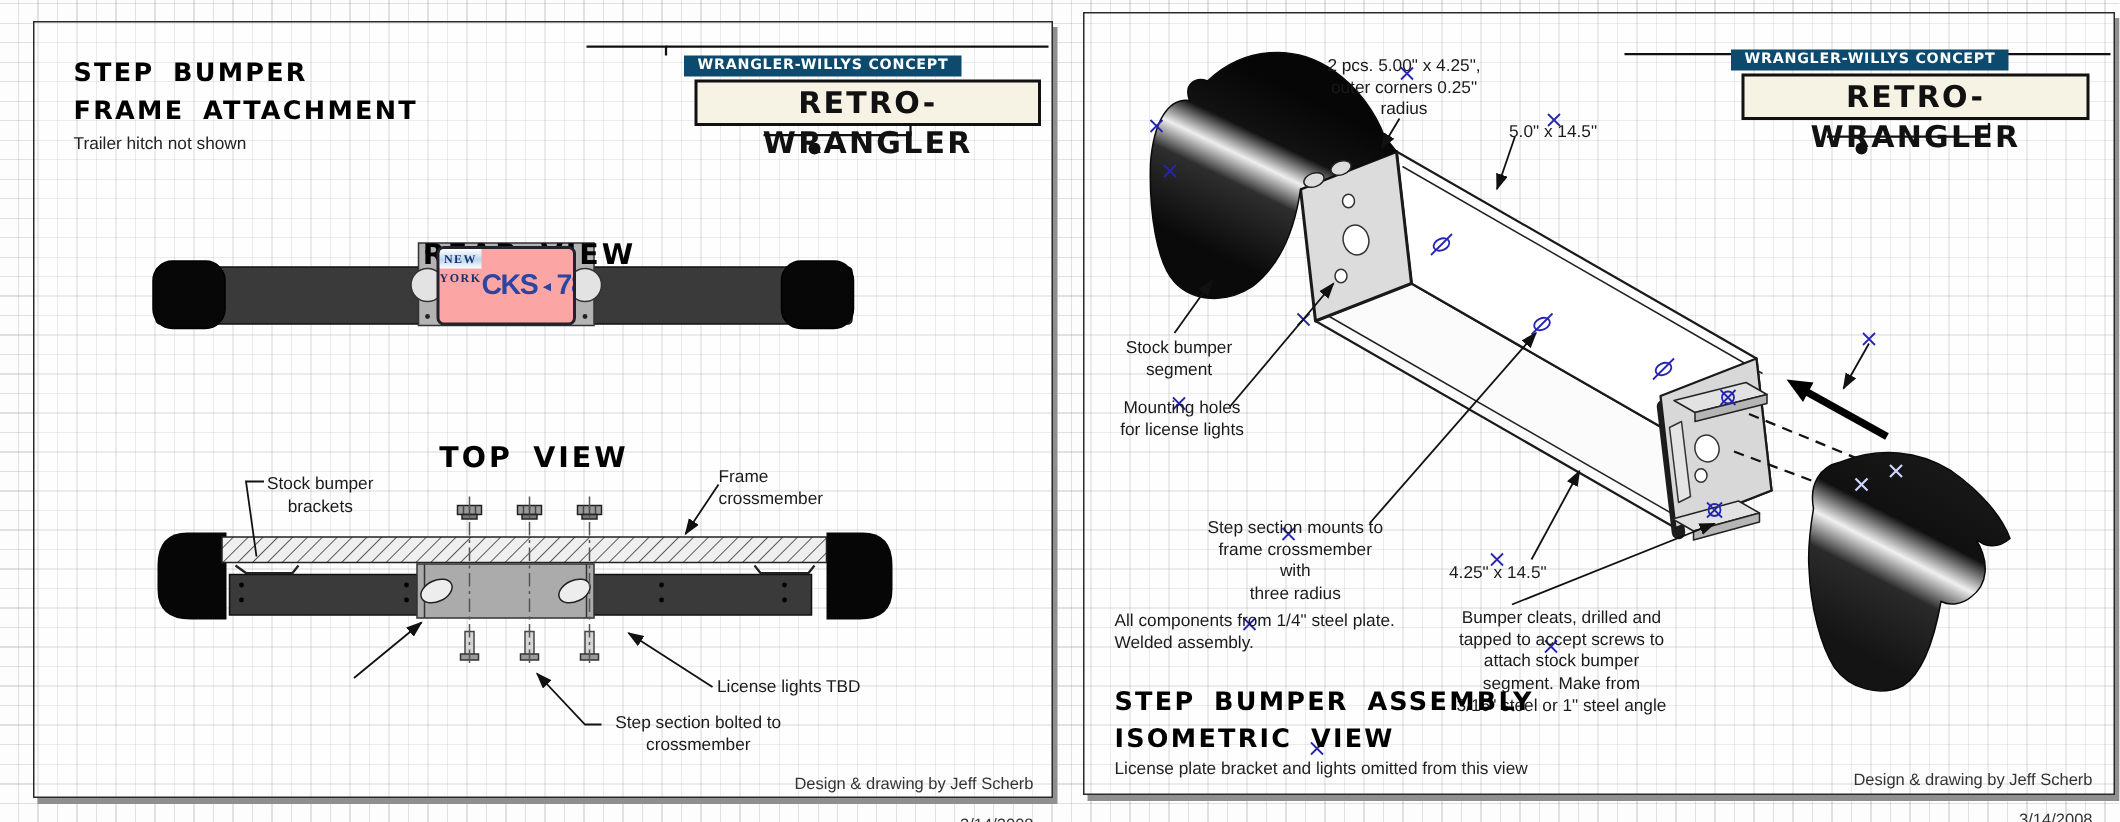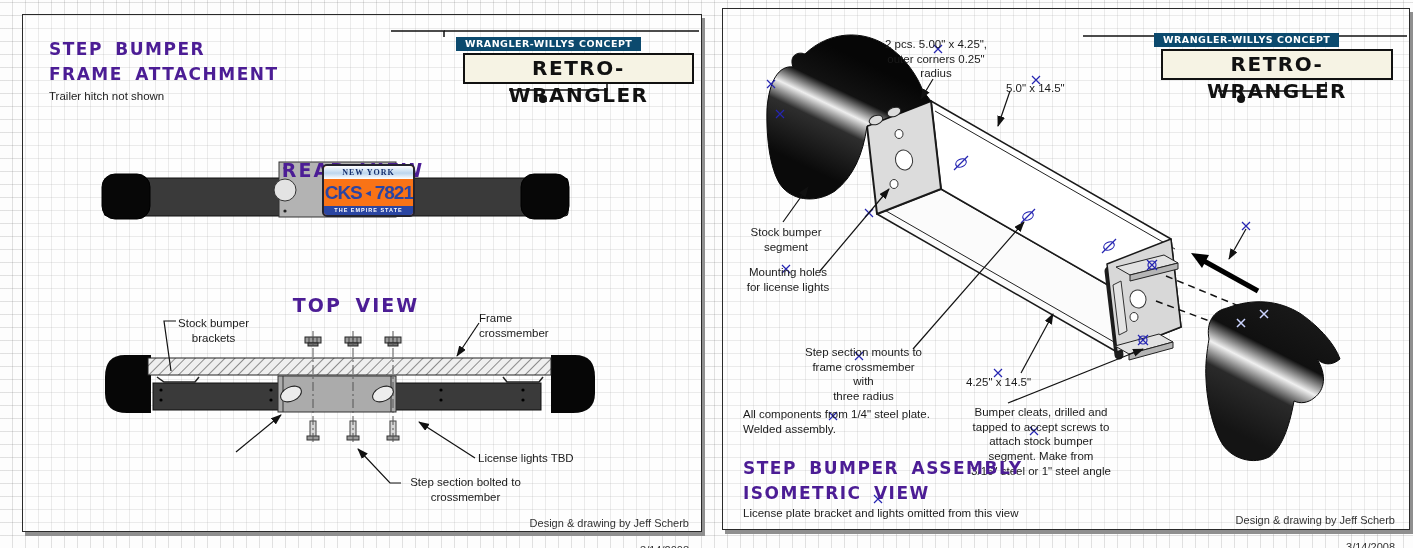--- a/index.html
+++ b/index.html
@@ -9,34 +9,34 @@
     background:
       repeating-linear-gradient(0deg, rgba(0,0,0,0) 0 12px, rgba(110,110,110,.20) 12px 13px),
       repeating-linear-gradient(90deg, rgba(0,0,0,0) 0 12px, rgba(110,110,110,.20) 12px 13px),
       #fdfdfd;
   }
   .panel{position:absolute;border:1.5px solid #2a2a2a;box-shadow:3px 4px 0 #8f8f8f;background:rgba(255,255,255,.35);}
   .art{position:absolute;left:0;top:0;z-index:1;}
   .label{position:absolute;z-index:3;font-size:11.5px;line-height:1.28;color:#1a1a1a;white-space:pre-line;}
   .center{text-align:center;}
   .rightalign{text-align:right;}
-  .deco{font-family:"DejaVu Sans",sans-serif;font-weight:bold;color:#4c1d95;letter-spacing:1.5px;word-spacing:5px;}
+  .deco{font-family:"DejaVu Sans",sans-serif;font-weight:bold;color:#000000;letter-spacing:1.5px;word-spacing:5px;}
   .h-title{font-size:17px;line-height:25px;}
   .h-view{font-size:19px;letter-spacing:2px;margin-top:32px;}
   .sub{font-size:11.5px;color:#222;}
   .credit{font-size:11px;color:#333;line-height:1.25;}
   .logo-banner{position:absolute;z-index:4;background:#0c4a6e;color:#fff;
     font-weight:bold;font-size:9.5px;line-height:14px;letter-spacing:.5px;padding:0 9px;
     font-family:"DejaVu Sans",sans-serif;}
   .logo-box{position:absolute;z-index:4;background:#f6f3e4;border:2px solid #111;color:#111;
     font-family:"DejaVu Sans",sans-serif;font-weight:bold;font-size:20px;line-height:27px;
     text-align:center;letter-spacing:1.5px;}
   
-  .plate{position:absolute;z-index:5;background:#f97316;border:2px solid #23232e;border-radius:5px;
-    box-sizing:border-box;overflow:hidden;display:flex;flex-direction:column;margin-left:31px;}
+  .plate{position:absolute;z-index:5;background:#fca5a5;border:2px solid #23232e;border-radius:5px;
+    box-sizing:border-box;overflow:hidden;display:flex;flex-direction:row;}
   .plate-top{height:13px;background:linear-gradient(180deg,#ffffff,#bcd6ee 55%,#ffffff);
     color:#17306e;font-weight:bold;font-size:8px;letter-spacing:1px;text-align:center;line-height:13px;
     font-family:"Liberation Serif",serif;}
   .plate-num{flex:1;display:flex;align-items:center;justify-content:flex-end;gap:2px;
     color:#2a45a2;font-weight:bold;font-size:19px;letter-spacing:-1px;font-family:"Liberation Sans",sans-serif;}
   .plate-sep{font-size:9px;letter-spacing:0;}
   .plate-bottom{height:9px;background:#2a45a2;color:#fff;font-size:5.5px;font-weight:bold;
     text-align:center;line-height:9px;letter-spacing:1px;}
 </style>
 </head>

